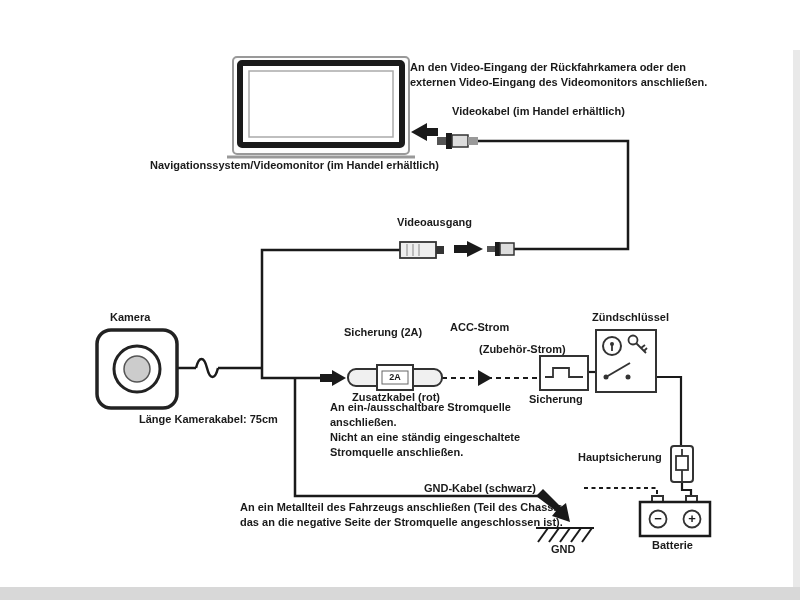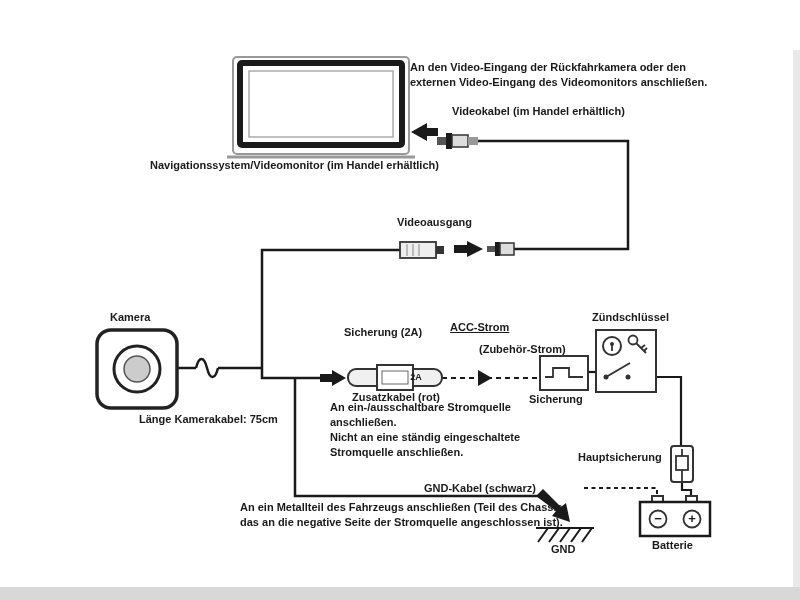--- a/index.html
+++ b/index.html
@@ -11,21 +11,21 @@
   .lbl{
     position:absolute;font-weight:bold;font-size:11px;line-height:1.3;
     white-space:nowrap;color:#1a1a1a;
   }
   .note{
     position:absolute;font-weight:bold;font-size:11px;line-height:1.32;
     white-space:normal;color:#1a1a1a;
   }
   .fuseval{
     position:absolute;left:382px;top:371px;width:26px;height:13px;
-    font-size:9px;font-weight:bold;text-align:center;line-height:13px;margin-left:21px;
+    font-size:9px;font-weight:bold;text-align:center;line-height:13px;
   }
   .sym{
     position:absolute;width:16px;height:16px;font-size:13px;font-weight:bold;
     text-align:center;line-height:16px;
   }
   .shadow-bottom{position:absolute;left:0;top:587px;width:800px;height:13px;background:#d8d8d8;}
   .shadow-right{position:absolute;left:793px;top:50px;width:7px;height:537px;background:#e9e9e9;}
 </style>
 </head>
 <body>
@@ -201,21 +201,21 @@
   <div class="lbl" style="left:344px;top:325px;">Sicherung (2A)</div>
 
   <div class="fuseval">2A</div>
 
   <div class="lbl" style="left:352px;top:390px;">Zusatzkabel (rot)</div>
 
   <div class="note" style="left:330px;top:400px;width:196px;">An ein-/ausschaltbare Stromquelle anschließen.</div>
 
   <div class="note" style="left:330px;top:430px;width:200px;">Nicht an eine ständig eingeschaltete Stromquelle anschließen.</div>
 
-  <div class="lbl" style="left:450px;top:320px;text-decoration:underline;">ACC-Strom</div>
+  <div class="lbl" style="left:450px;top:320px;">ACC-Strom</div>
 
   <div class="lbl" style="left:443px;top:342px;margin-left:36px;">(Zubehör-Strom)</div>
 
   <div class="lbl" style="left:529px;top:392px;">Sicherung</div>
 
   <div class="lbl" style="left:592px;top:310px;">Zündschlüssel</div>
 
   <div class="lbl" style="left:578px;top:450px;">Hauptsicherung</div>
 
   <div class="lbl" style="left:652px;top:538px;">Batterie</div>

